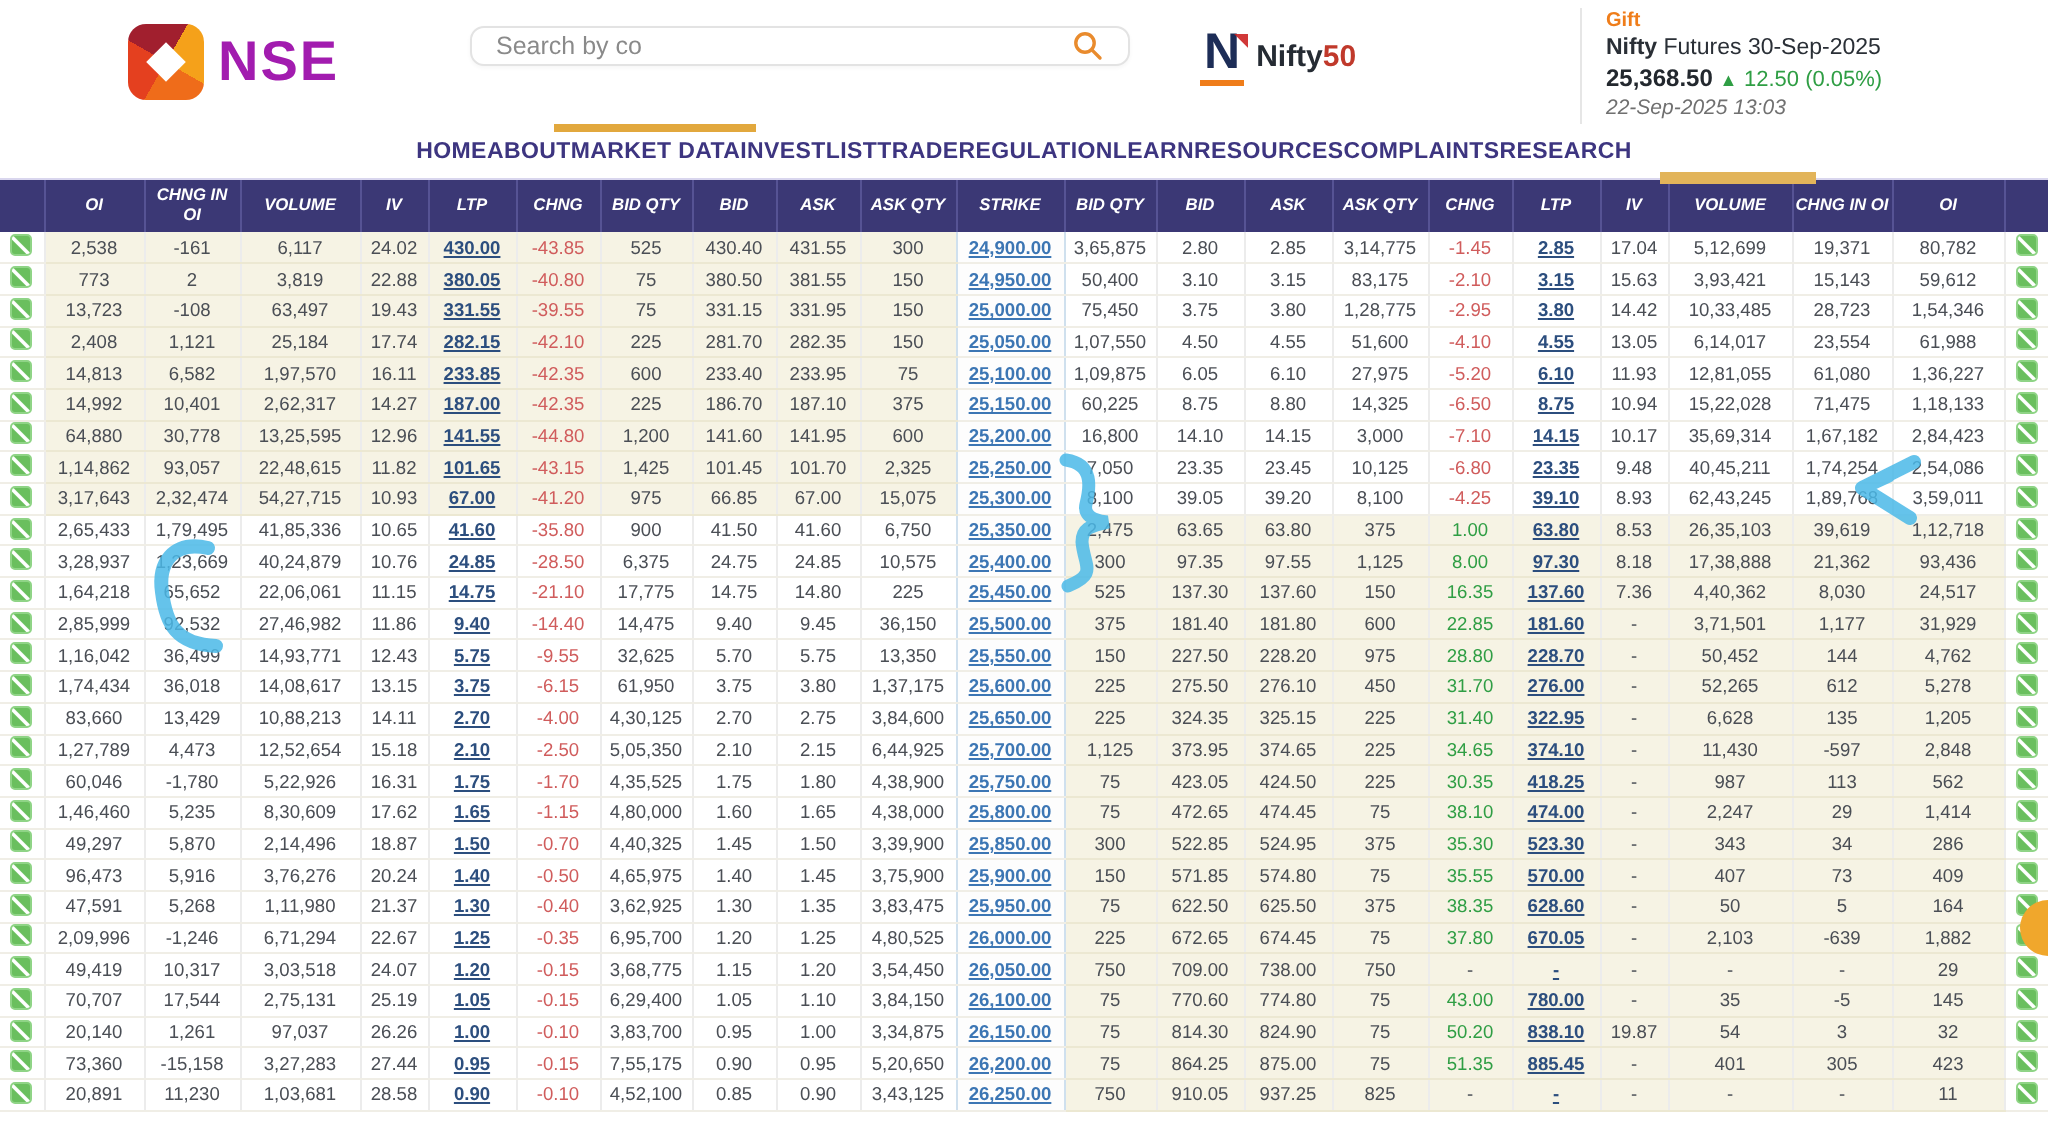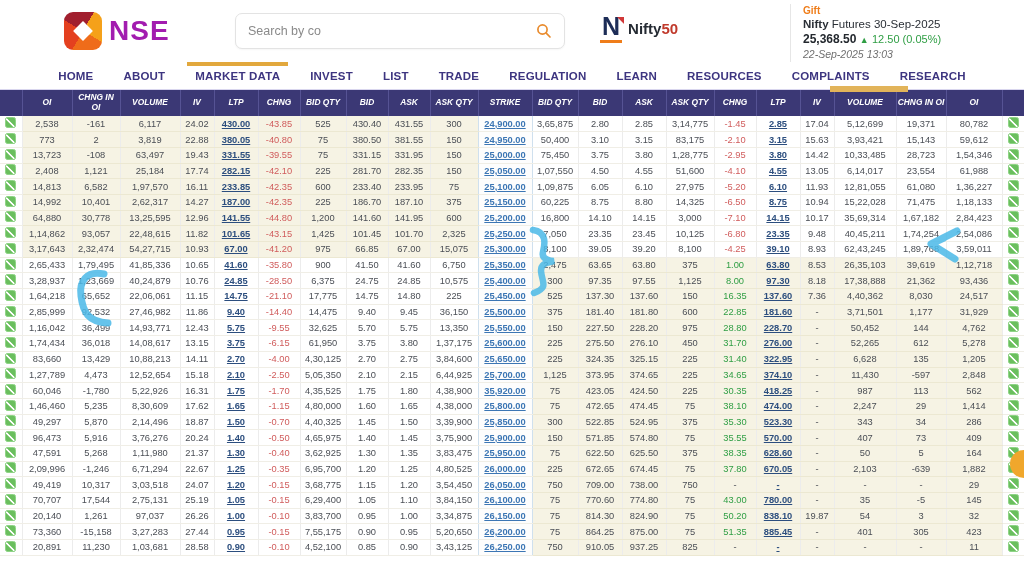--- a/index.html
+++ b/index.html
@@ -9,21 +9,21 @@
 
   
   .topbar { height:62px; display:flex; align-items:center; background:#fff; position:relative; }
   .nse-logo { display:flex; align-items:center; gap:7px; margin-left:64px; }
   .nse-mark { width:38px; height:38px; border-radius:9px;
     background:conic-gradient(from 210deg,#e4401f 0 25%,#a11f2e 25% 50%,#f5a11a 50% 75%,#ef6c1a 75% 100%);
     position:relative; }
   .nse-mark::after { content:""; position:absolute; left:50%; top:50%; width:14px; height:14px;
     background:#fff; transform:translate(-50%,-50%) rotate(45deg); }
   .nse-word { font-size:28px; font-weight:bold; color:#a21caf; letter-spacing:1px; }
-  .searchbox { position:absolute; left:235px; top:13px; width:330px; height:36px;
+  .searchbox { position:absolute; left:235px; top:13px; width:330px; height:20px;
     border:1px solid #e3e3e3; border-radius:7px; background:#fff;
     display:flex; align-items:center; padding:0 12px; box-shadow:0 1px 2px rgba(0,0,0,.04); }
   .searchbox input { flex:1; border:none; outline:none; font-size:12.5px; color:#555;
     font-family:inherit; background:transparent; }
   .searchbox input::placeholder { color:#8a8a8a; }
   .ticker { position:absolute; left:600px; top:4px; display:flex; gap:10px; }
   .nifty-id { display:flex; align-items:center; gap:6px; padding-top:10px; }
   .nifty-n { font-size:25px; font-weight:800; color:#1d2d57; line-height:1;
     border-bottom:3px solid #ef7d1a; padding:0 2px 1px; position:relative; }
   .nifty-n::after { content:""; position:absolute; right:-2px; top:3px; width:7px; height:7px;
@@ -47,21 +47,21 @@
   .gift-chg { font-size:11px; font-weight:normal; }
   .dots-row { display:flex; gap:5px; align-items:center; justify-content:flex-end; margin-top:2px; padding-right:6px;}
   .dot-sq { width:9px; height:9px; }
   .dot-sq.filled { background:#d9a41b; }
   .dot-sq.empty { border:1.5px solid #d8cfae; background:#fff; }
   .pause-btn { width:16px; height:16px; border-radius:50%; background:#e0a526; position:relative; }
   .pause-btn::before, .pause-btn::after { content:""; position:absolute; top:4.5px; width:2px; height:7px; background:#fff; }
   .pause-btn::before { left:5px; } .pause-btn::after { left:9px; }
 
   
-  .nav { height:28px; display:flex; justify-content:center; gap:30px; align-items:center;
+  .nav { height:28px; display:flex; justify-content:center; align-items:center;
     background:#fff; border-bottom:1px solid #d9d6ee; position:relative; }
   .nav-item { font-size:11.5px; font-weight:600; color:#3d3580; letter-spacing:.2px;
     cursor:pointer; position:relative; height:100%; display:flex; align-items:center; }
   .nav-item.active::before { content:""; position:absolute; top:0; left:-8px; right:-8px; height:4px; background:#e2a83d; }
 
   
   table { border-collapse:collapse; table-layout:fixed; width:1024px; }
   .grp-row td { background:#3b3875; color:#fff; font-size:9.5px; font-weight:bold;
     text-align:center; height:16px; letter-spacing:.6px; }
   .colhead th { background:#3b3875; color:#fff; font-size:8.4px; font-weight:bold;
@@ -630,21 +630,21 @@
           <td>60,046</td>
           <td>-1,780</td>
           <td>5,22,926</td>
           <td>16.31</td>
           <td class="ltp"><a>1.75</a></td>
           <td class="chg-neg">-1.70</td>
           <td>4,35,525</td>
           <td>1.75</td>
           <td>1.80</td>
           <td>4,38,900</td>
-          <td class="strike"><a>35,920.00</a></td>
+          <td class="strike"><a>25,750.00</a></td>
           <td class="itm">75</td>
           <td class="itm">423.05</td>
           <td class="itm">424.50</td>
           <td class="itm">225</td>
           <td class="itm chg-pos">30.35</td>
           <td class="itm ltp"><a>418.25</a></td>
           <td class="itm">-</td>
           <td class="itm">987</td>
           <td class="itm">113</td>
           <td class="itm">562</td>

